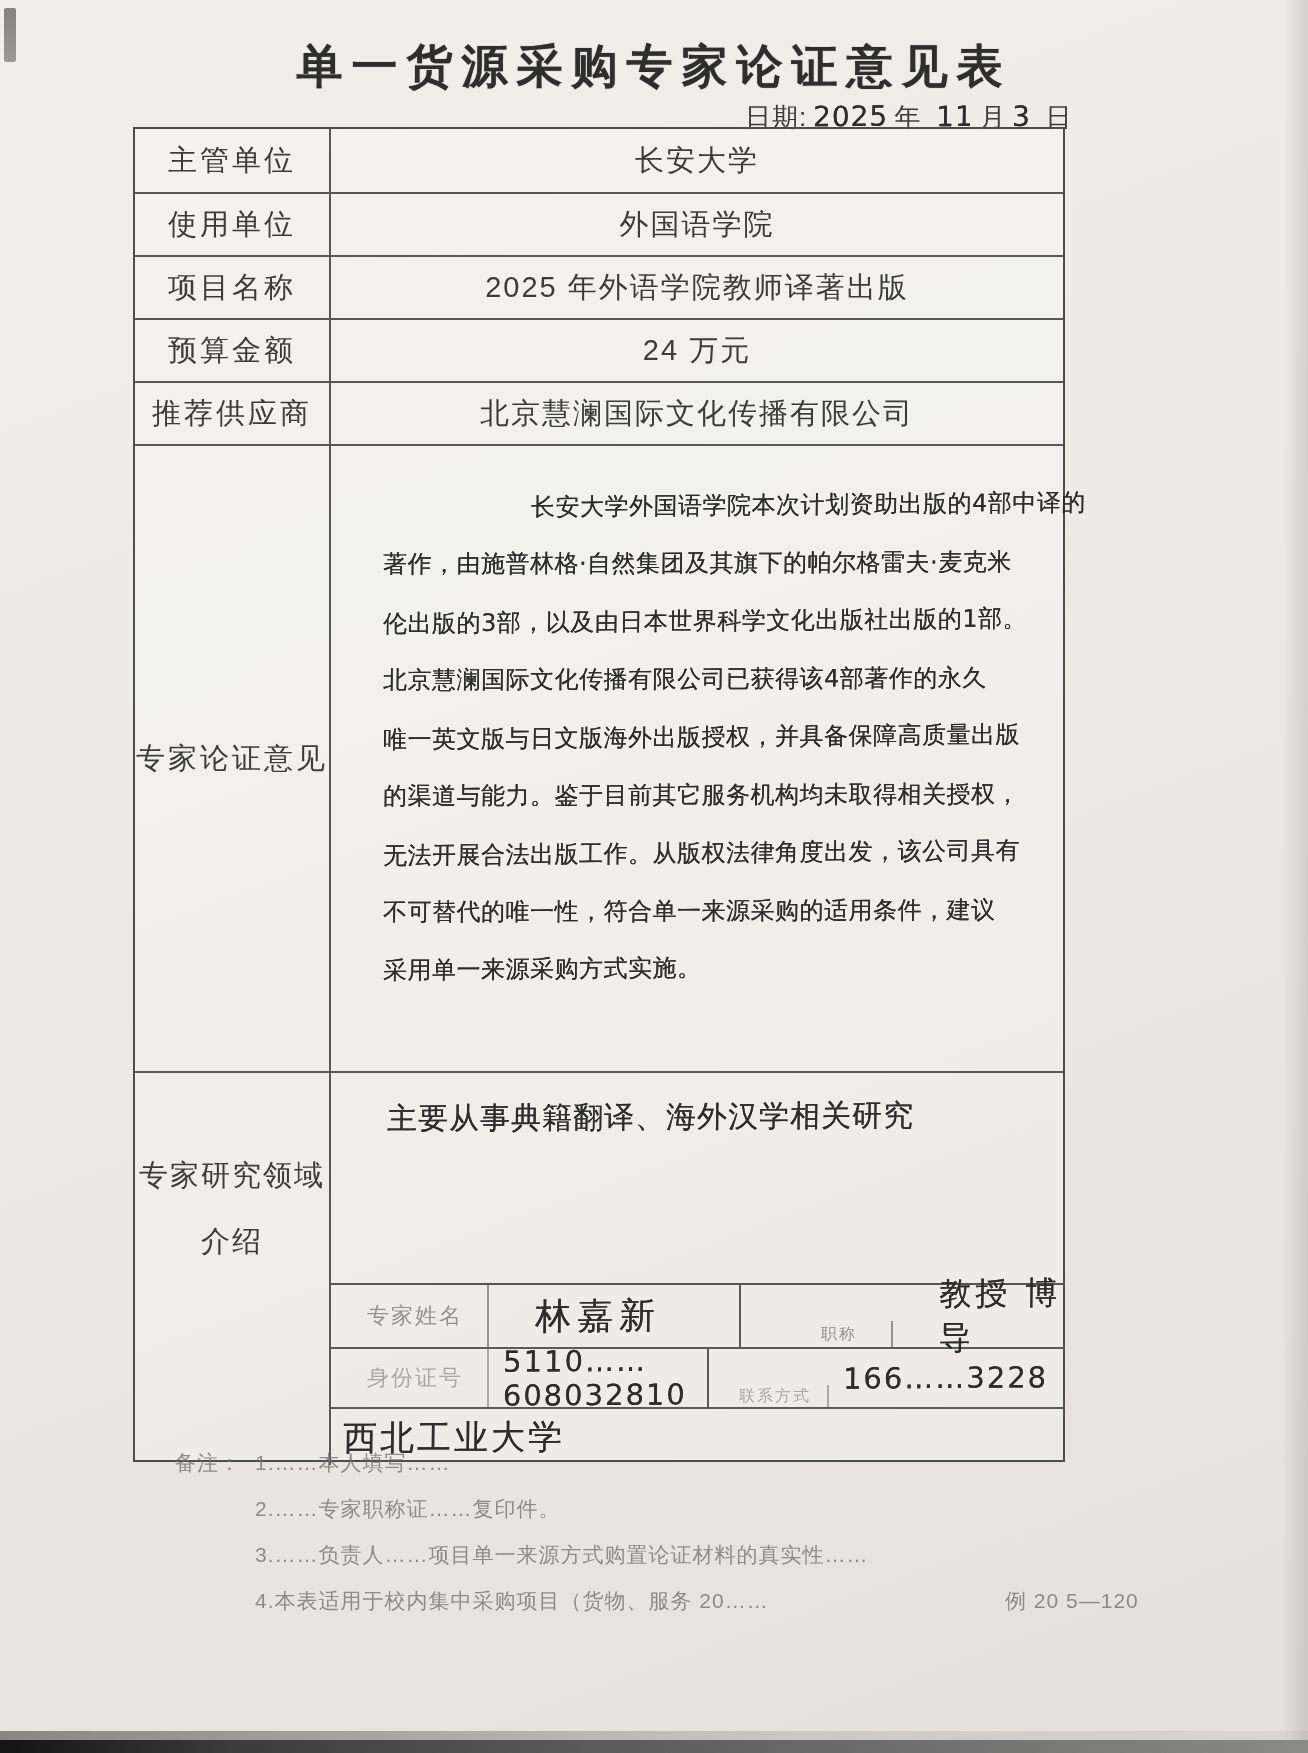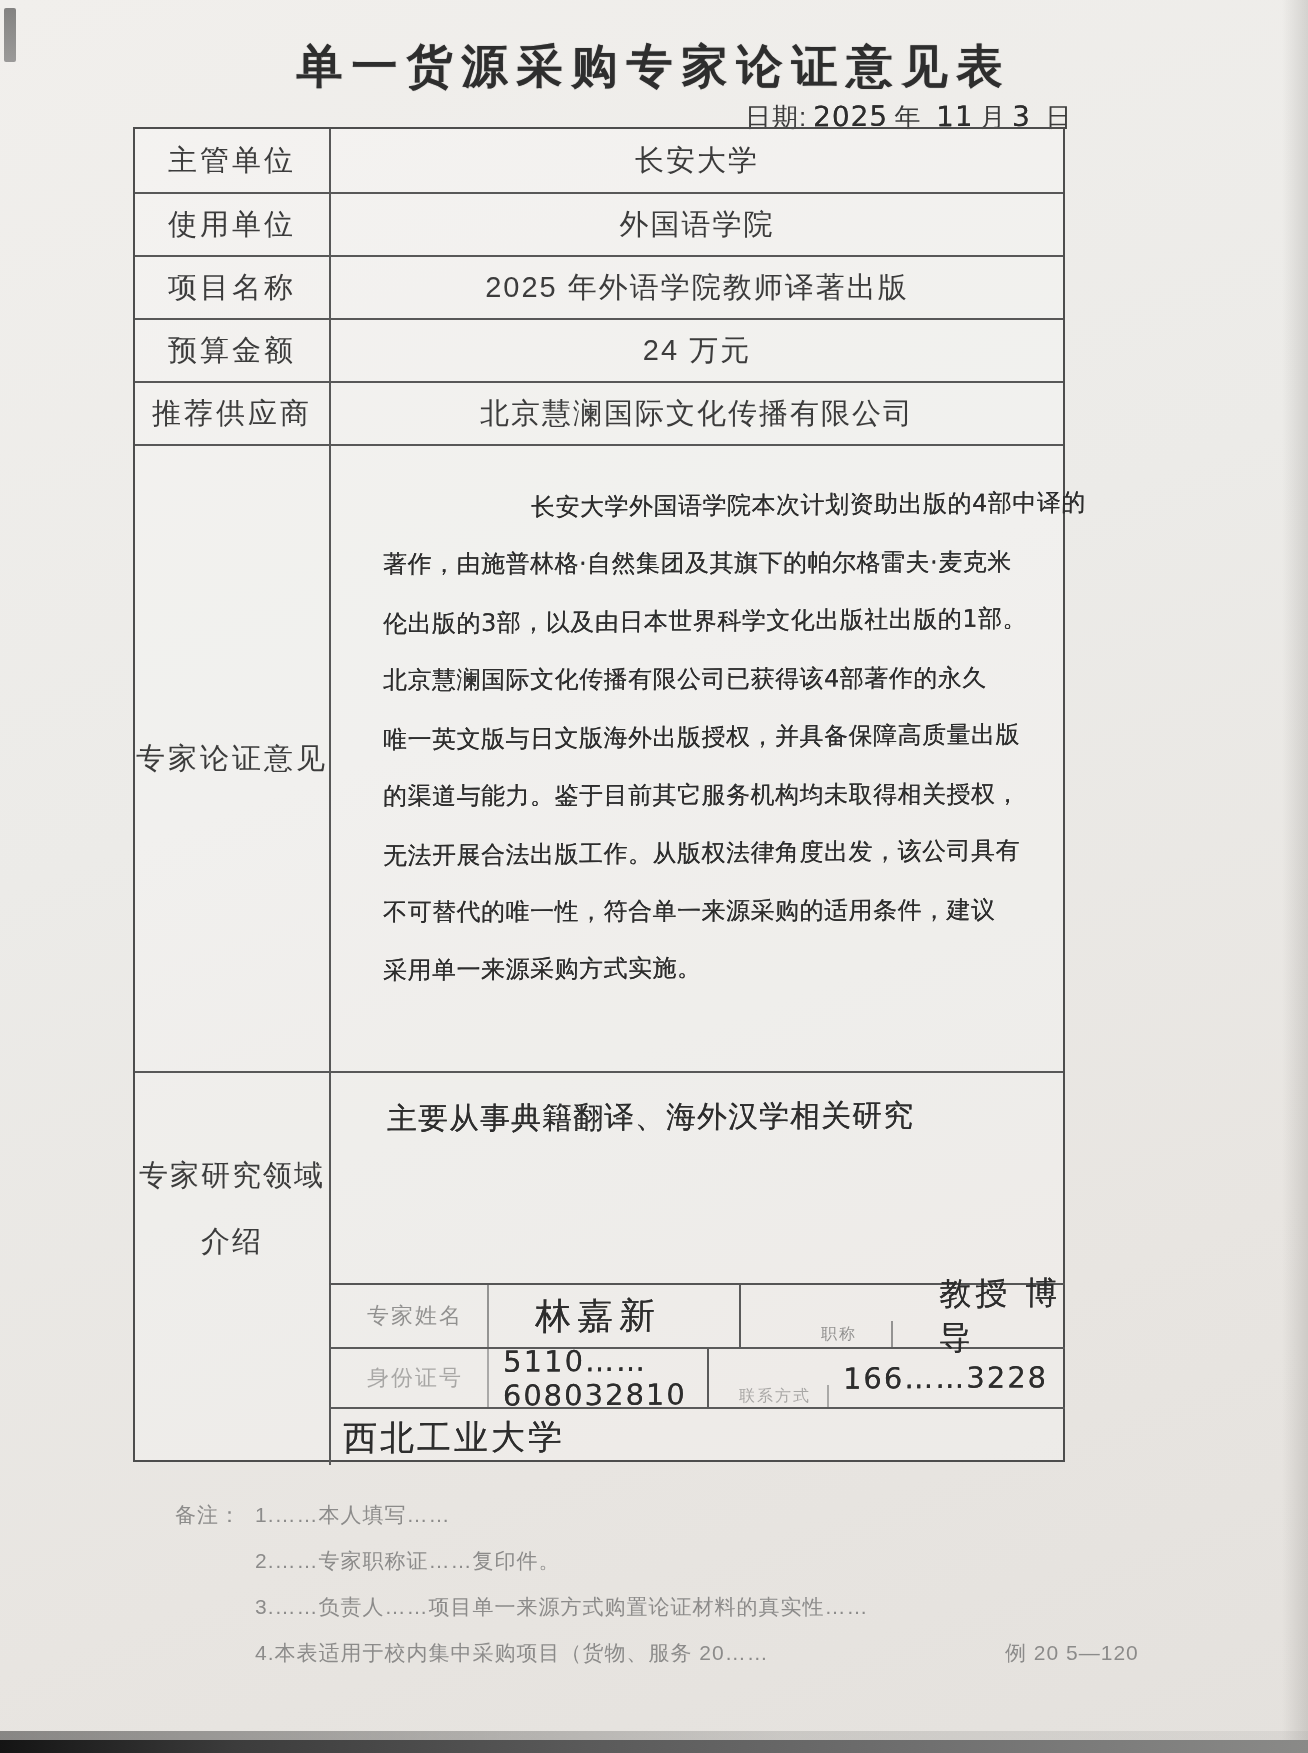--- a/index.html
+++ b/index.html
@@ -105,21 +105,21 @@
            font-size:16px; color:#555; letter-spacing:2px;margin-top:36px; }
   .e-val2{ flex:1; }
   .faded{ opacity:.45; filter:blur(.3px); }
   .semi-faded{ opacity:.6; }
   .hw-name{ font-size:36px; letter-spacing:6px; }
   .hw-title{ font-size:32px; letter-spacing:4px; }
   .hw-num{ font-size:29px; letter-spacing:2px; }
   .hw-work{ font-size:34px; letter-spacing:3px; }
   
   .notes{
-    position:absolute; left:175px; top:1492px; width:1090px;
+    position:absolute; left:175px; top:1440px; width:1090px;
     font-size:21px; color:#6e6e6e; line-height:46px;
     opacity:.75; filter:blur(.3px);
     letter-spacing:1px;
   }
   .notes-row{ display:flex; }
   .notes-label{ width:80px; flex:0 0 80px; }
   .notes-body{ flex:1; position:relative; }
   .note-line{ white-space:nowrap; }
   .note-frag-right{ position:absolute; left:750px; top:138px; white-space:nowrap; }
   

